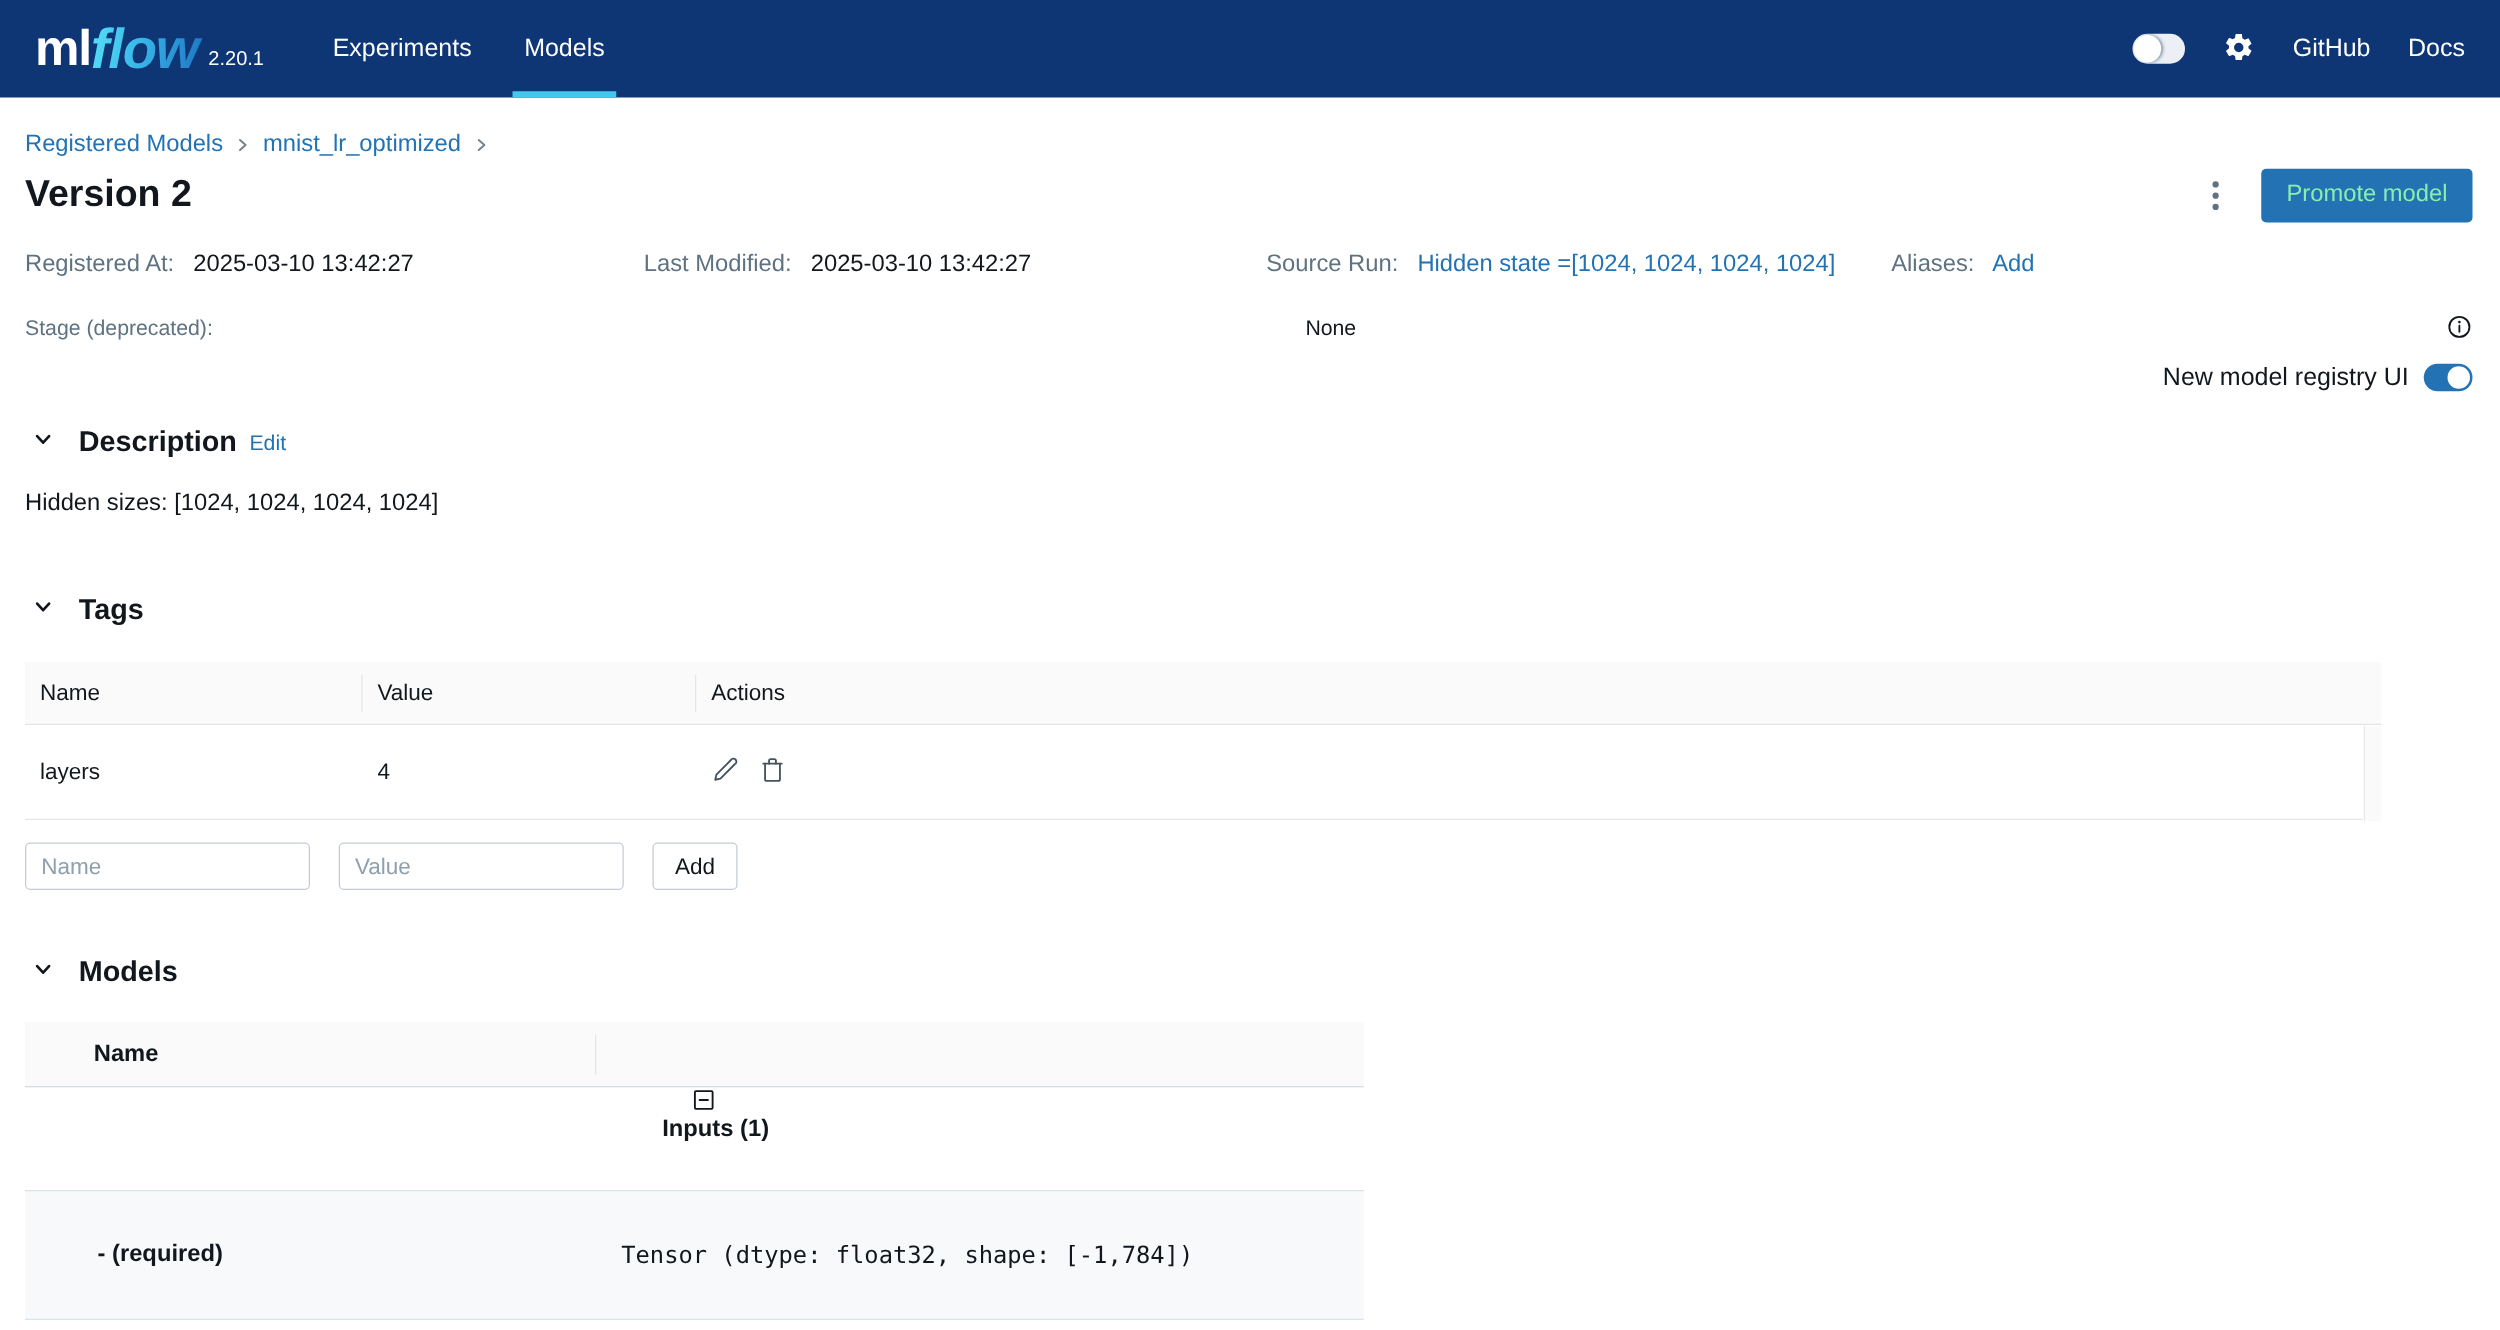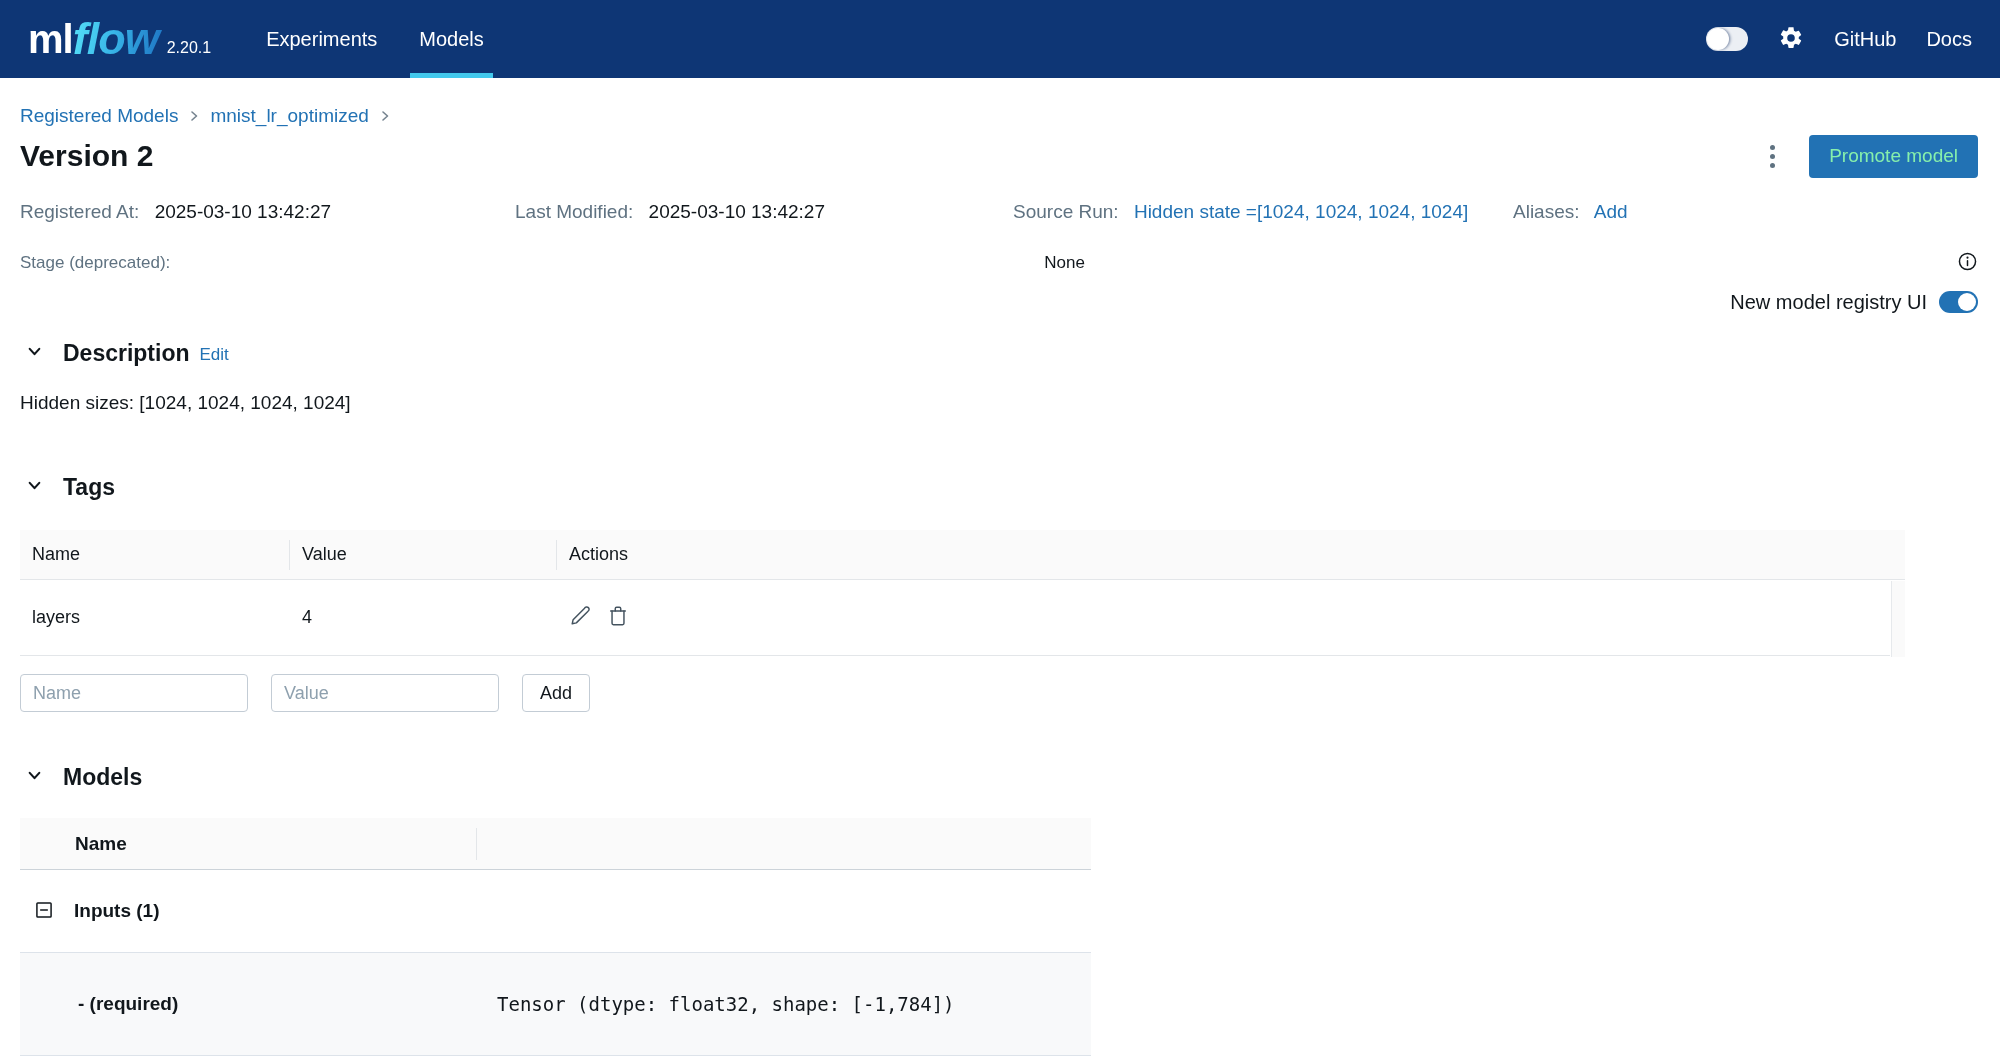--- a/index.html
+++ b/index.html
@@ -84,21 +84,21 @@
   .add-btn { height:38px; padding:0 17px; background:#fff; border:1px solid #c3ccd5; border-radius:4px;
     font-size:18px; color:#11171c; cursor:pointer; }
 
   .schema-header { margin-top:50px; }
   .schema-table { margin-top:26px; width:1071px; font-size:19px; }
   .s-headrow { display:flex; height:52px; background:#fafafa; align-items:center; border-bottom:1px solid #ccd3d9; }
   .s-name { width:457px; padding-left:55px; }
   .s-type { flex:1; padding-left:13px; }
   .s-headrow .s-name { border-right:1px solid #e3e6e9; height:32px; display:flex; align-items:center; font-weight:600; }
   .s-headrow .s-type { font-weight:600; }
-  .s-group { display:flex; height:82px; align-items:center; padding-left:14px; background:#fff; }
+  .s-group { display:flex; height:82px; align-items:center; padding-left:14px; background:#fff;flex-direction:column; }
   .s-group-label { font-weight:700; margin-left:20px; }
   .s-row { display:flex; height:104px; align-items:center; background:#f8f9fa;
     border-top:1px solid #dde3ea; border-bottom:1px solid #dde3ea; }
   .s-row .s-name { font-weight:700; padding-left:58px; }
   .s-row .s-type { font-family:"DejaVu Sans Mono","Liberation Mono",monospace; font-size:19px; padding-left:20px; }
 </style>
 </head>
 <body>
 
 <header class="navbar">

